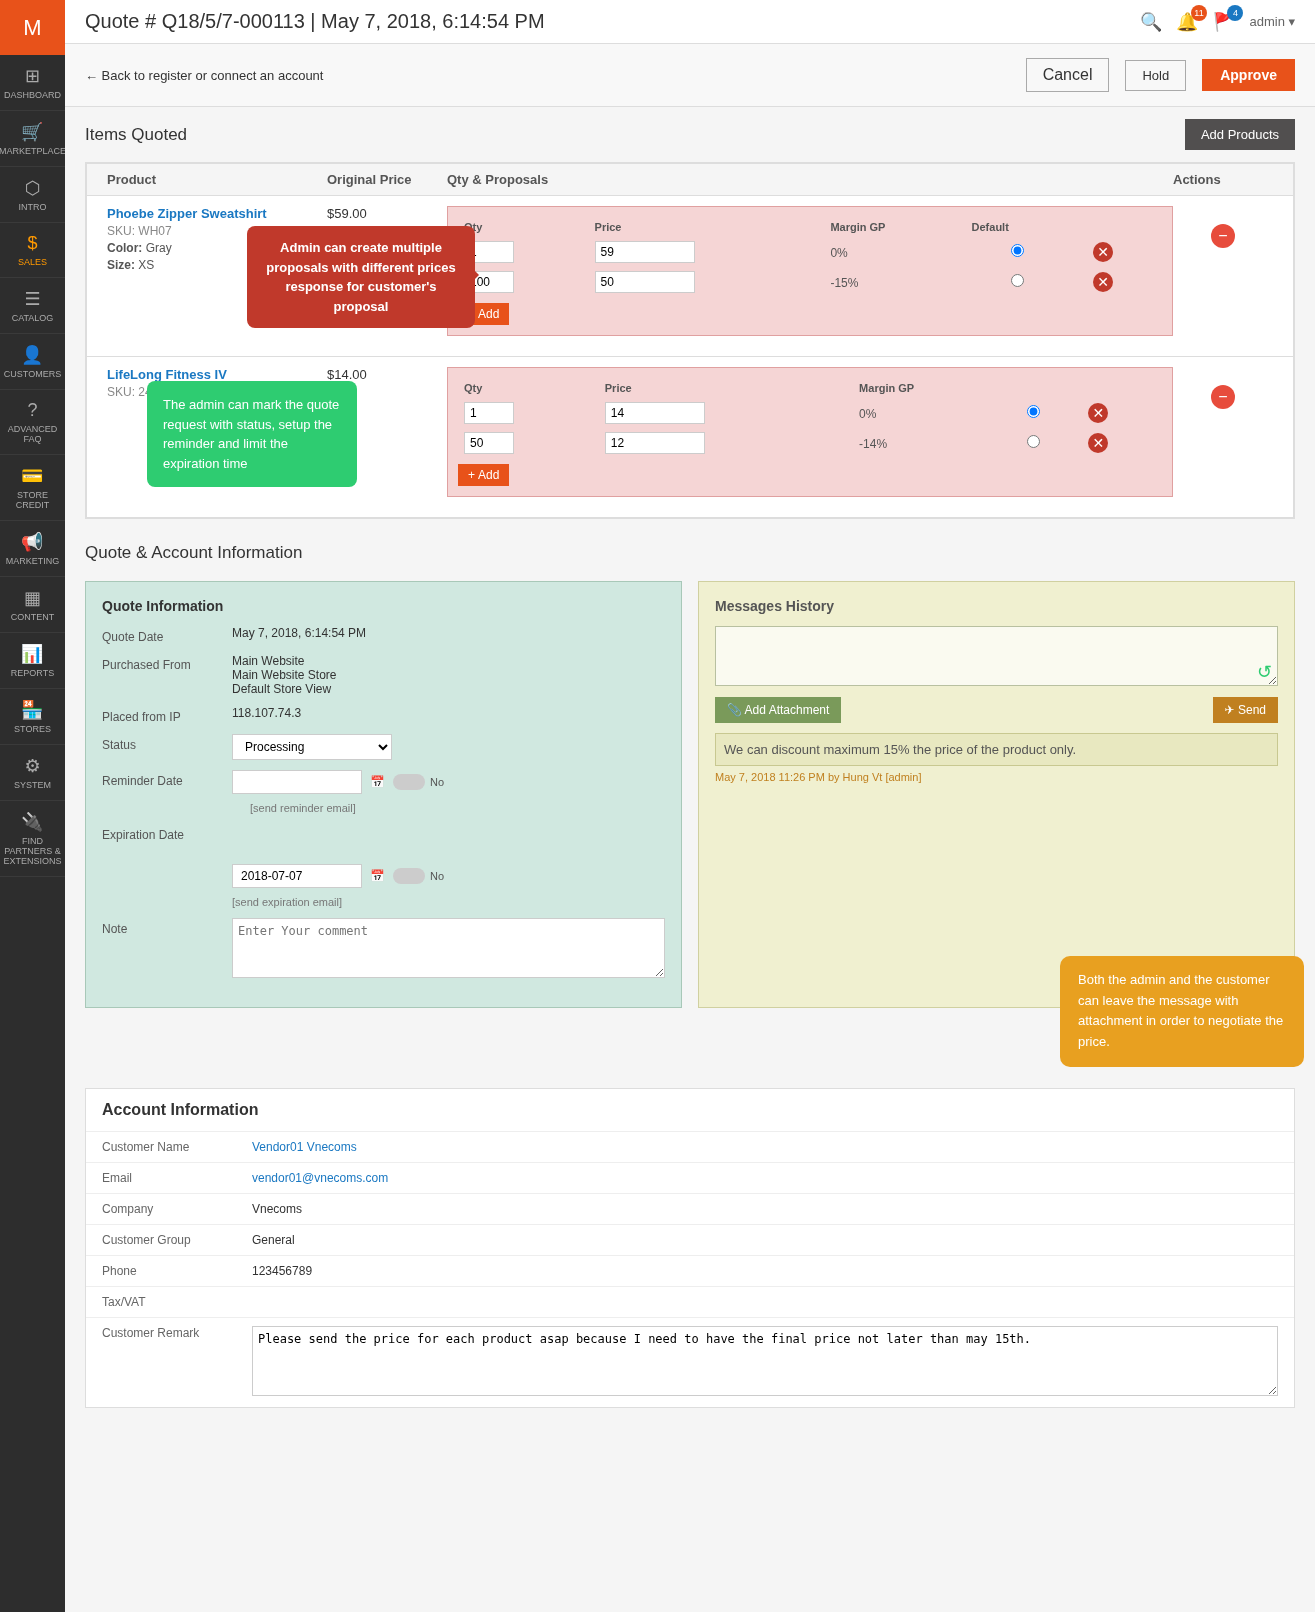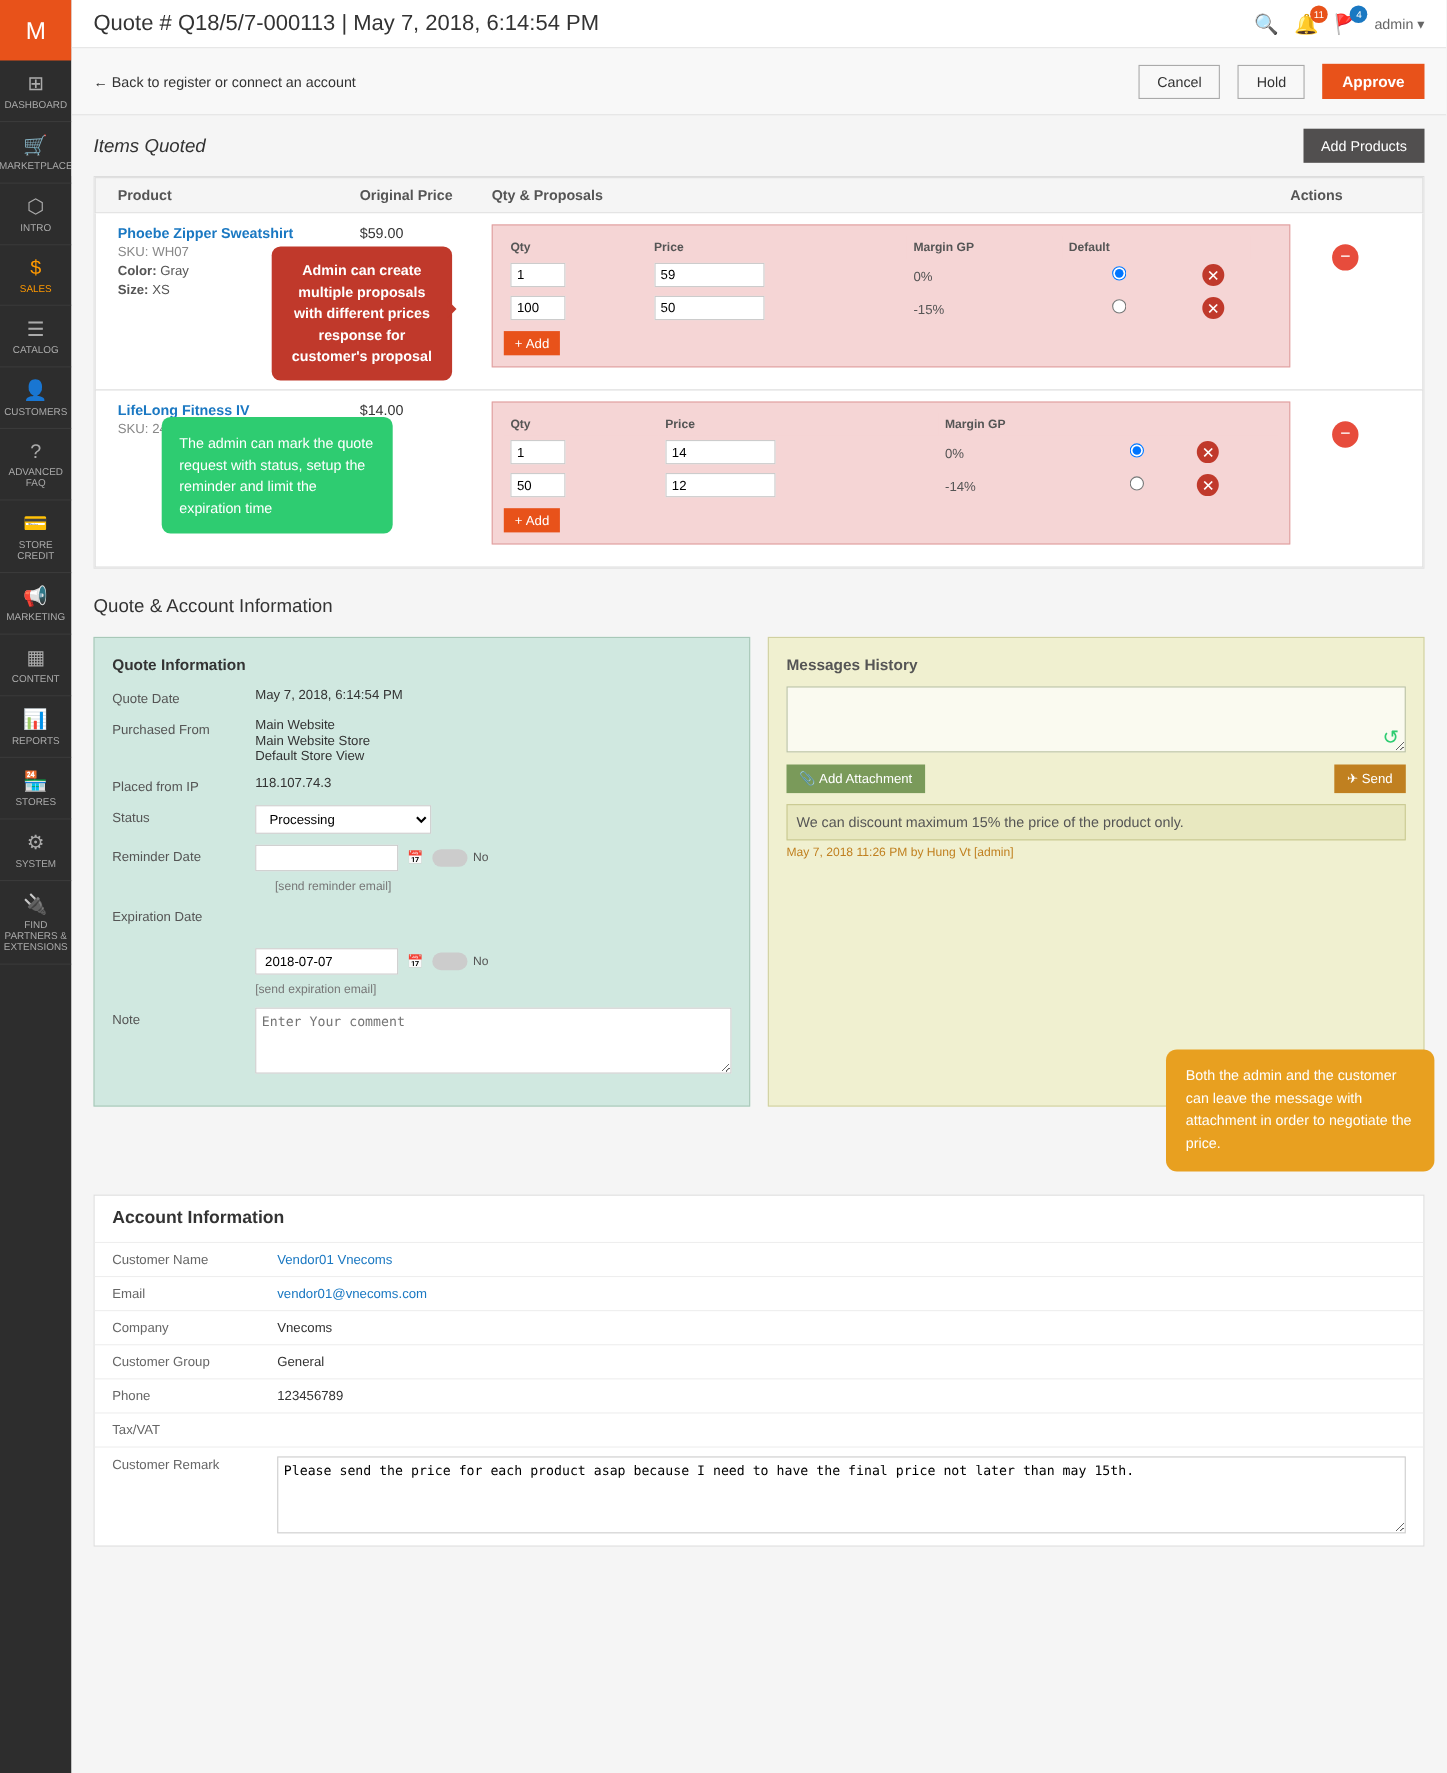--- a/index.html
+++ b/index.html
@@ -108,21 +108,21 @@
       gap: 5px;
       font-size: 13px;
     }
     .spacer { flex: 1; }
     .btn-cancel {
       background: transparent;
       border: 1px solid #aaa;
       padding: 7px 16px;
       cursor: pointer;
       color: #333;
-      font-size: 13px;
+      font-size: 16px;
     }
     .btn-hold {
       background: transparent;
       border: 1px solid #aaa;
       padding: 7px 16px;
       cursor: pointer;
       color: #333;
       font-size: 13px;
     }
     .btn-approve {
@@ -257,21 +257,21 @@
 
     
     .callout-red {
       position: absolute;
       background: #c0392b;
       color: white;
       border-radius: 8px;
       padding: 12px 16px;
       font-size: 13px;
       text-align: center;
-      width: 164px;
+      width: 228px;
       font-weight: bold;
       z-index: 10;
       top: 20px;
       left: 180px;
       line-height: 1.5;
     }
     .callout-red::after {
       content: '';
       position: absolute;
       right: -12px;
@@ -525,21 +525,21 @@
 
   <div class="action-bar">
     <a class="back-link" href="#">← Back to register or connect an account</a>
     <div class="spacer"></div>
     <button class="btn-cancel">Cancel</button>
     <button class="btn-hold">Hold</button>
     <button class="btn-approve">Approve</button>
   </div>
 
   <div class="items-quoted-header">
-    <h2 class="section-title" style="margin:0;font-style:italic;">Items Quoted</h2>
+    <h2 class="section-title" style="margin:0;">Items Quoted</h2>
     <button class="btn-add-products">Add Products</button>
   </div>
 
   <div class="items-section">
 
     <div class="table-header-row">
       <span>Product</span>
       <span>Original Price</span>
       <span>Qty &amp; Proposals</span>
       <span>Actions</span>

